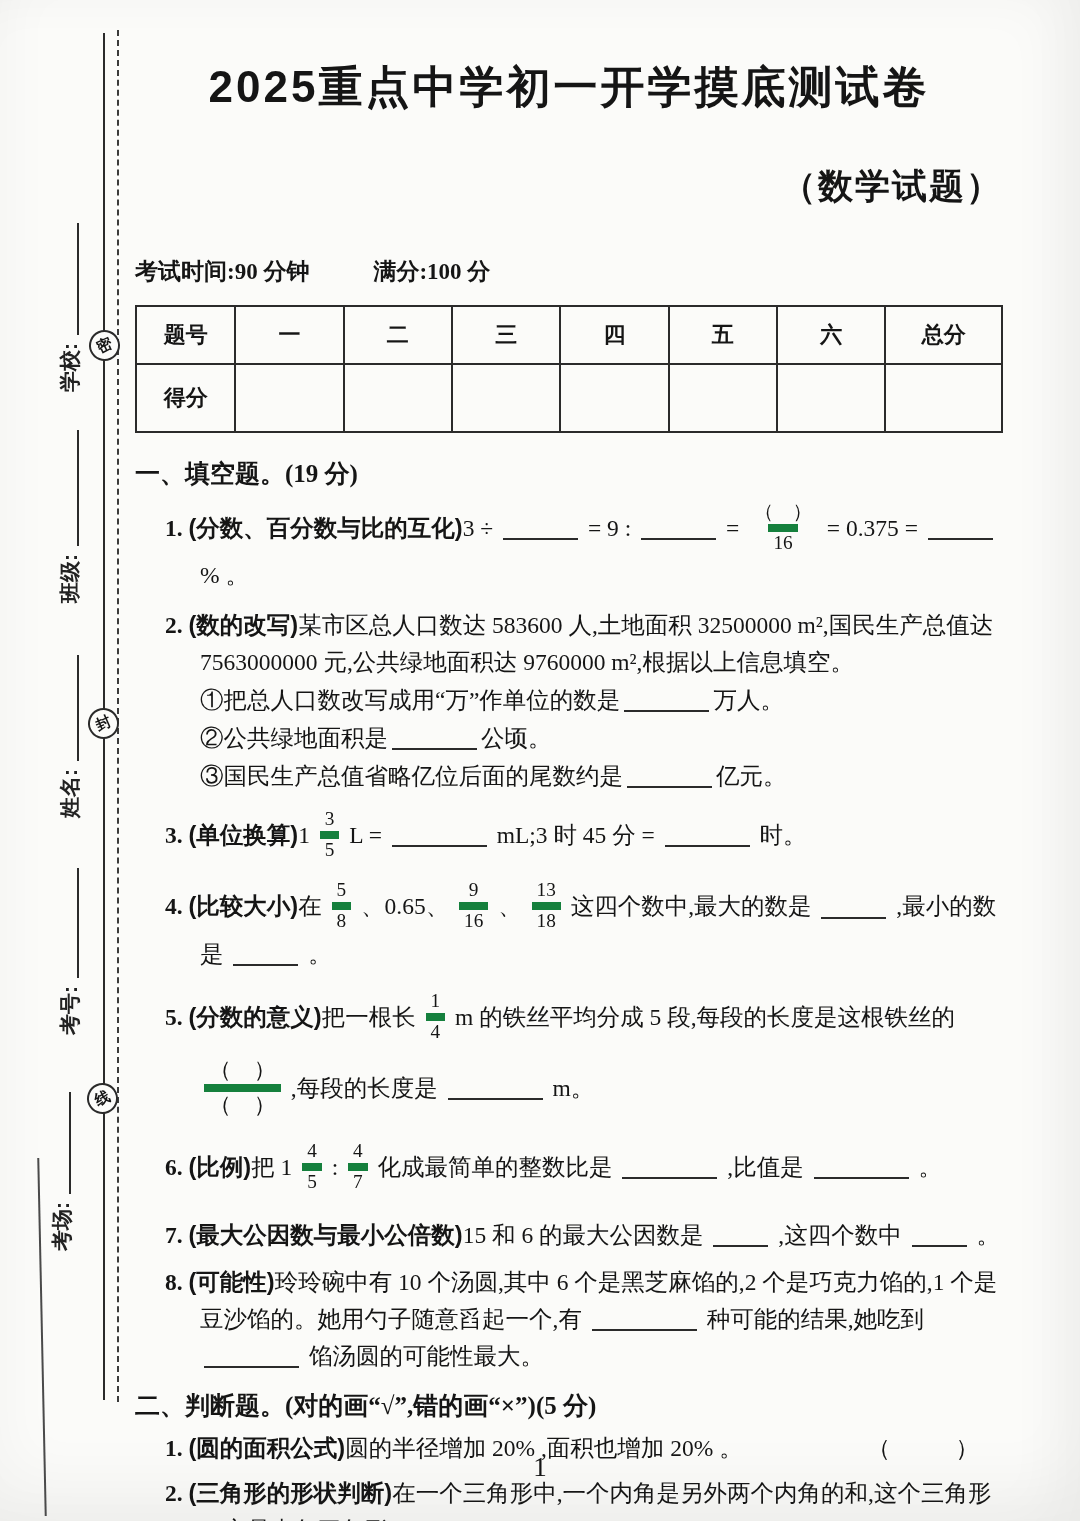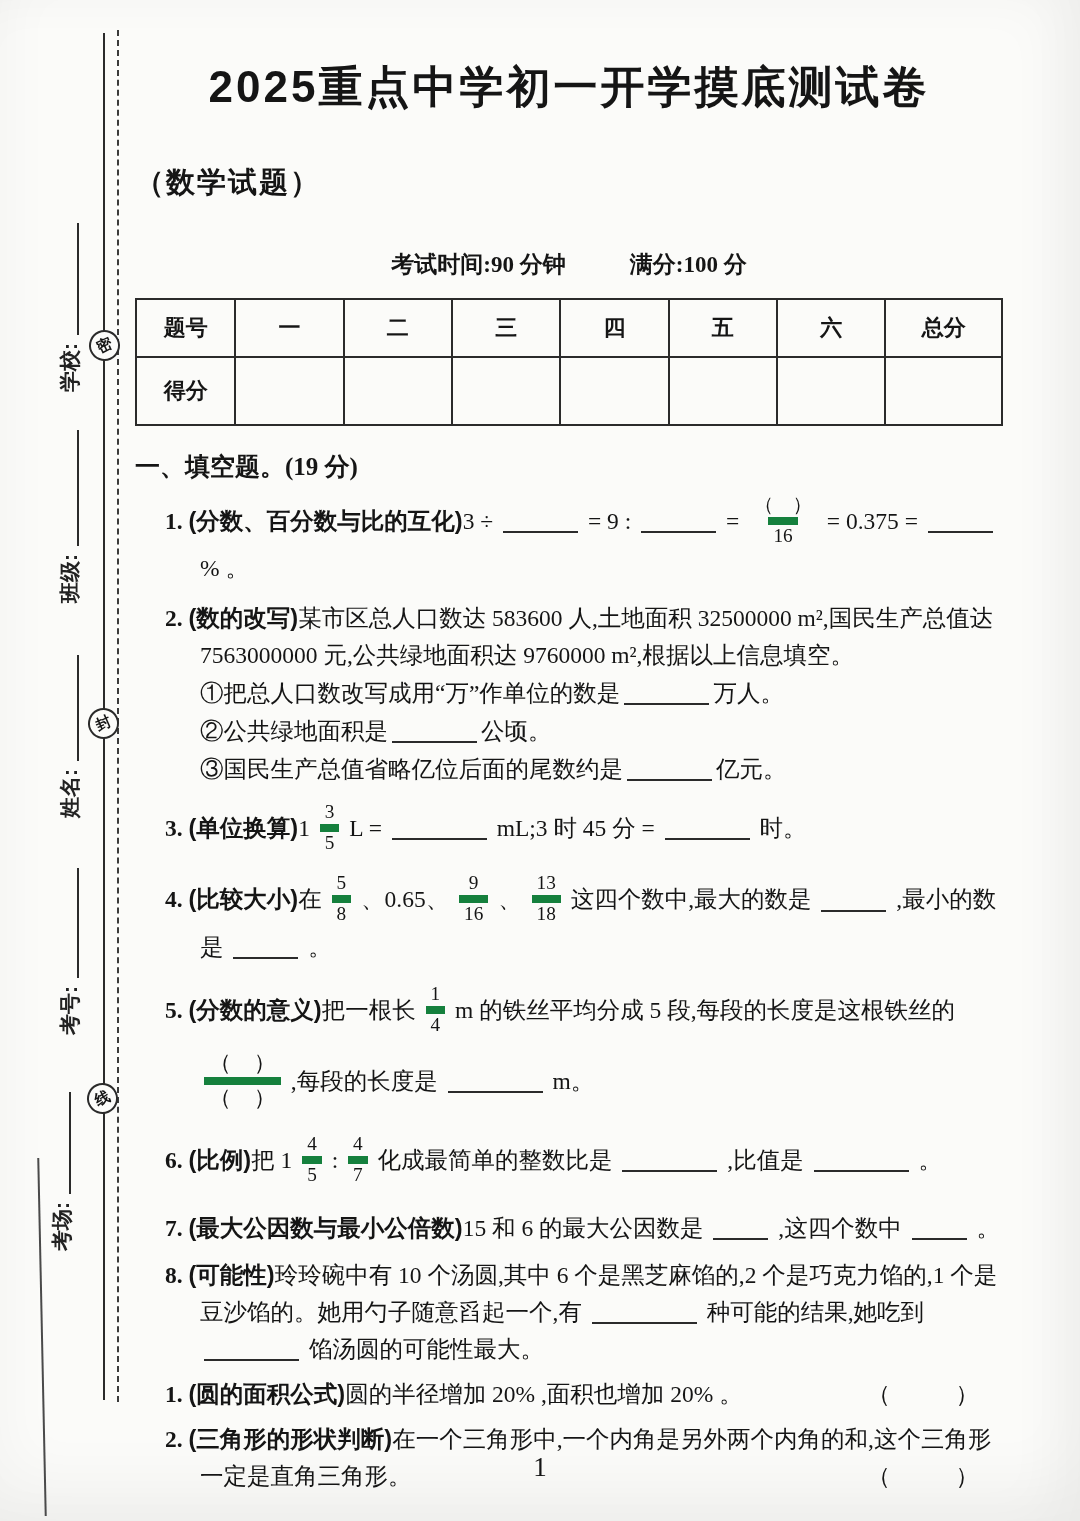--- a/index.html
+++ b/index.html
@@ -14,23 +14,23 @@
               transform:rotate(-90deg);transform-origin:center;
               font-family:"Liberation Sans",sans-serif;font-weight:bold;font-size:21px;color:#222;white-space:nowrap;}
   .seal-blank{display:inline-block;border-bottom:2px solid #2b2b2b;height:16px;}
   .stamp{position:absolute;width:27px;height:27px;border:2px solid #2b2b2b;border-radius:50%;
          background:#fcfcfa;display:flex;align-items:center;justify-content:center;
          font-family:"Liberation Sans",sans-serif;font-size:15px;font-weight:bold;transform:rotate(-24deg);z-index:2;}
   
   .content{position:absolute;left:135px;top:0;width:868px;}
   .title{margin:58px 0 0 0;text-align:center;font-family:"Liberation Sans",sans-serif;
          font-weight:900;font-size:44px;letter-spacing:3px;}
-  .subtitle{margin-top:46px;text-align:left;font-family:"Liberation Sans",sans-serif;
-            font-weight:bold;font-size:29px;letter-spacing:2px;}
-  .examinfo{margin-top:46px;text-align:center;font-size:23px;font-weight:bold;}
+  .subtitle{margin-top:46px;text-align:right;font-family:"Liberation Sans",sans-serif;
+            font-weight:bold;font-size:35px;letter-spacing:2px;}
+  .examinfo{margin-top:46px;text-align:left;font-size:23px;font-weight:bold;}
   .examinfo .gap{display:inline-block;width:64px;}
   table.score{margin-top:18px;width:100%;border-collapse:collapse;table-layout:fixed;}
   table.score td{border:2px solid #2b2b2b;text-align:center;vertical-align:middle;
                  font-family:"Liberation Sans",sans-serif;font-size:22px;font-weight:600;}
   tr.hdr td{height:54px;}
   tr.scr td{height:64px;}
   td.c0{width:11%;border-radius:10px;} td.c7{width:13%;}
   
   .sec{font-size:25px;font-weight:bold;font-family:"Liberation Sans",sans-serif;}
   .sec .pts{font-family:"Liberation Serif",serif;font-weight:bold;}
@@ -237,20 +237,23 @@
 
     <div class="q" style="margin-top:10px;">
       <span class="qnum">8.</span>
       <span class="tag">(可能性)</span><span>玲玲碗中有 10 个汤圆,其中 6 个是黑芝麻馅的,2 个是巧克力馅的,1 个是豆沙馅的。她用勺子随意舀起一个,有</span>
       <span class="blank b105"></span>
       <span>种可能的结果,她吃到</span>
       <span class="blank b95"></span>
       <span>馅汤圆的可能性最大。</span>
     </div>
 
+    <div class="sec" style="margin-top:14px;">
+      <span>二、判断题。</span><span class="pts">(对的画“√”,错的画“×”)</span><span class="pts">(5 分)</span>
+    </div>
 
     <div class="q" style="margin-top:8px;">
       <span class="paren">（　　）</span>
       <span class="qnum">1.</span>
       <span class="tag">(圆的面积公式)</span><span>圆的半径增加 20% ,面积也增加 20% 。</span>
     </div>
 
     <div class="q" style="margin-top:8px;">
       <span class="qnum">2.</span>
       <span class="tag">(三角形的形状判断)</span><span>在一个三角形中,一个内角是另外两个内角的和,这个三角形一定是直角三角形。</span>

